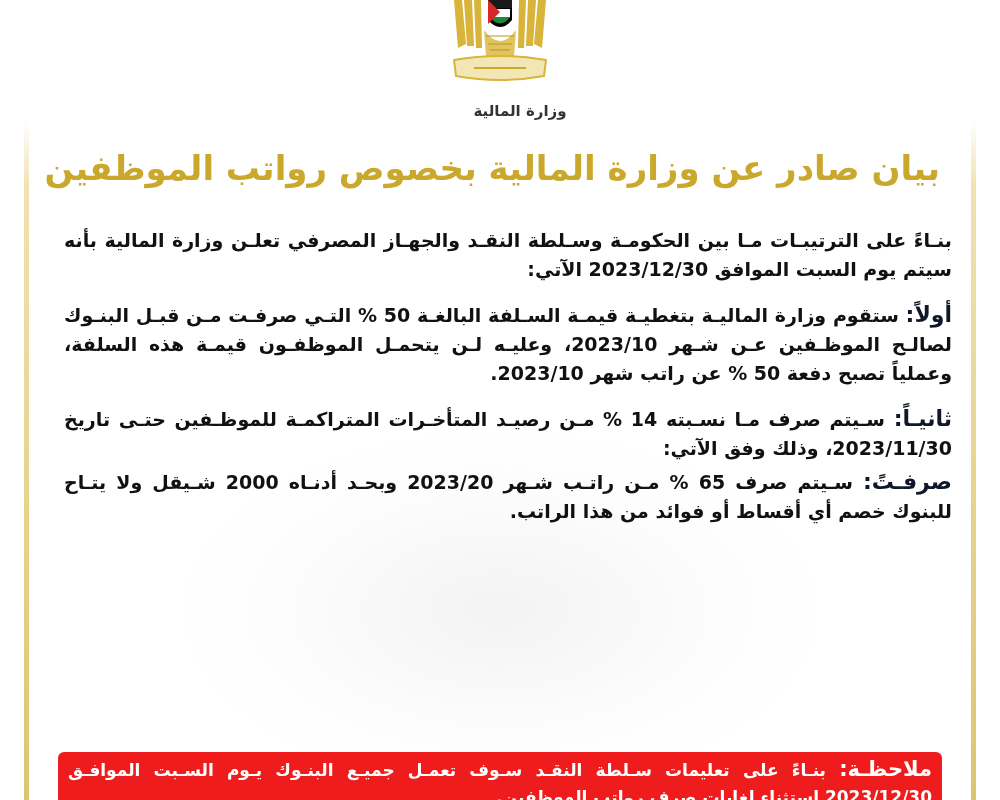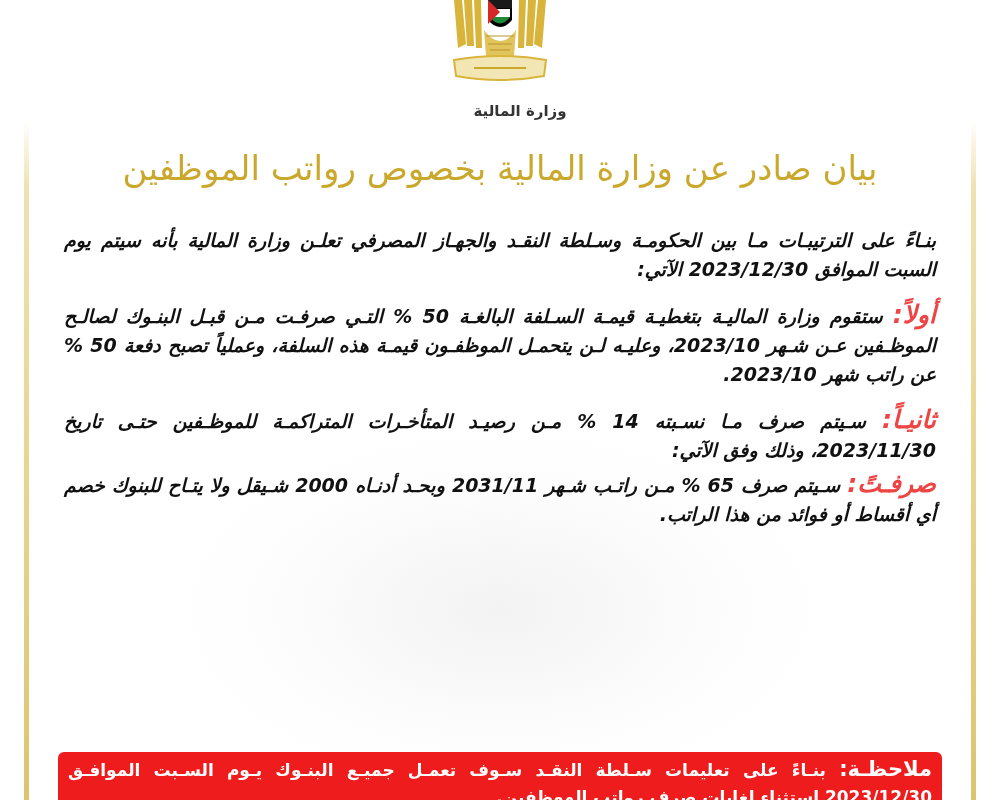--- a/index.html
+++ b/index.html
@@ -20,31 +20,30 @@
     }
     .emblem {
       position:absolute; left:444px; top:0; width:112px; height:86px;
     }
     .ministry-name {
       position:absolute; left:0; right:0; top:102px; text-align:center;
       font-size:15px; font-weight:bold; color:#333;padding-left:40px;
     }
     .title {
       position:absolute; left:60px; right:60px; top:148px; text-align:center;
-      font-size:34px; font-weight:normal; color:#c9a82c; letter-spacing:0;
+      font-size:34px; font-weight:bold; color:#c9a82c; letter-spacing:0;
       white-space:nowrap;
     }
     .body {
-      position:absolute; left:64px; right:64px; top:226px;
+      position:absolute; left:64px; right:48px; top:226px;
       font-size:19px; font-weight:bold; line-height:29px; text-align:justify;
       text-align-last:right;
-      font-style:italic;
     }
     .para { margin:0 0 16px 0; }
-    .lead { font-size:25px; font-weight:bold; color:#ef4444; }
+    .lead { font-size:22px; font-weight:bold; color:#0f172a; }
     .sub { margin:0 0 4px 0; padding-right:8px; }
     .sub-b { padding-right:18px; }
     .note {
       position:absolute; left:58px; right:58px; top:724px; height:64px;
       background:#ee1c1c; border-radius:6px; color:#fff;
       padding:4px 10px; box-sizing:border-box;
       font-size:17px; font-weight:bold; line-height:27px; text-align:justify; text-align-last:right;margin-top:28px;
     }
     .note .lead { color:#fff; font-size:21px; }
   </style>
@@ -89,19 +88,19 @@
   <p class="para">
     <span class="lead">أولاً:</span><span> ستقوم وزارة الماليـة بتغطيـة قيمـة السـلفة البالغـة 50 % التـي صرفـت مـن قبـل البنـوك لصالـح الموظـفين عـن شـهر 2023/10، وعليـه لـن يتحمـل الموظفـون قيمـة هذه السلفة، وعملياً تصبح دفعة 50 % عن راتب شهر 2023/10.</span>
   </p>
 
   <p class="para" style="margin-bottom:4px">
     <span class="lead">ثانيـاً:</span><span> سـيتم صرف مـا نسـبته 14 % مـن رصيـد المتأخـرات المتراكمـة للموظـفين حتـى تاريخ 2023/11/30، وذلك وفق الآتي:</span>
   </p>
 
 
   <p class="para">
-    <span class="lead">صرفـتً:</span><span> سـيتم صرف 65 % مـن راتـب شـهر 2031/11 وبحـد أدنـاه 2000 شـيقل ولا يتـاح للبنوك خصم أي أقساط أو فوائد من هذا الراتب.</span>
+    <span class="lead">صرفـتً:</span><span> سـيتم صرف 65 % مـن راتـب شـهر 2023/20 وبحـد أدنـاه 2000 شـيقل ولا يتـاح للبنوك خصم أي أقساط أو فوائد من هذا الراتب.</span>
   </p>
 </div>
 
 <div class="note">
   <span class="lead">ملاحظـة:</span><span> بنـاءً على تعليمات سـلطة النقـد سـوف تعمـل جميـع البنـوك يـوم السـبت الموافـق 2023/12/30 استثناء لغايات صرف رواتب الموظفين.</span>
 </div>
 
 </body></html>

